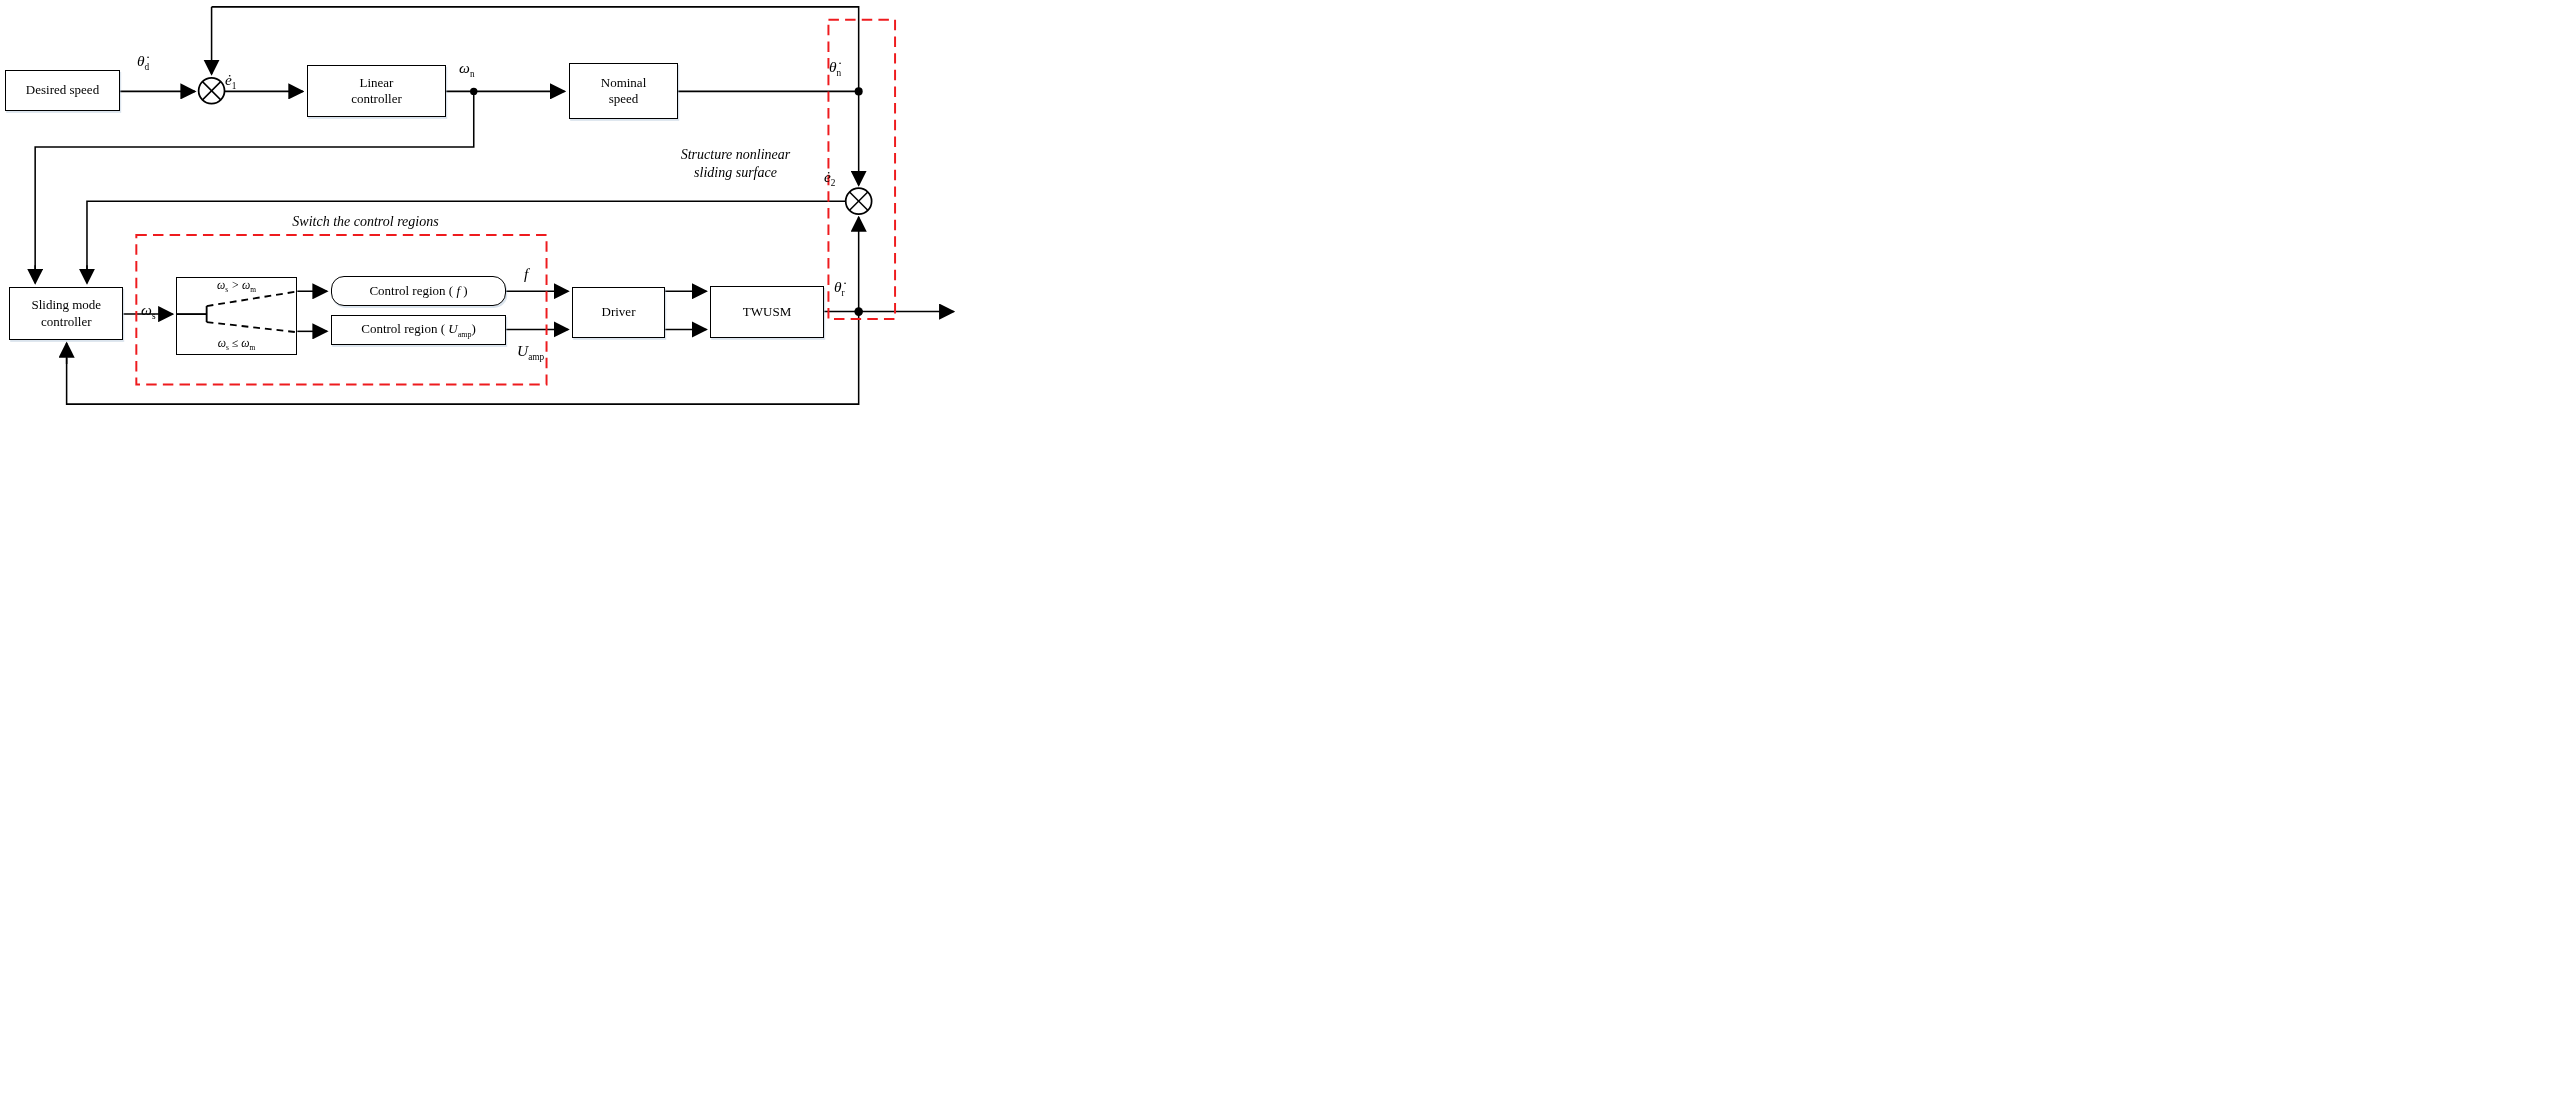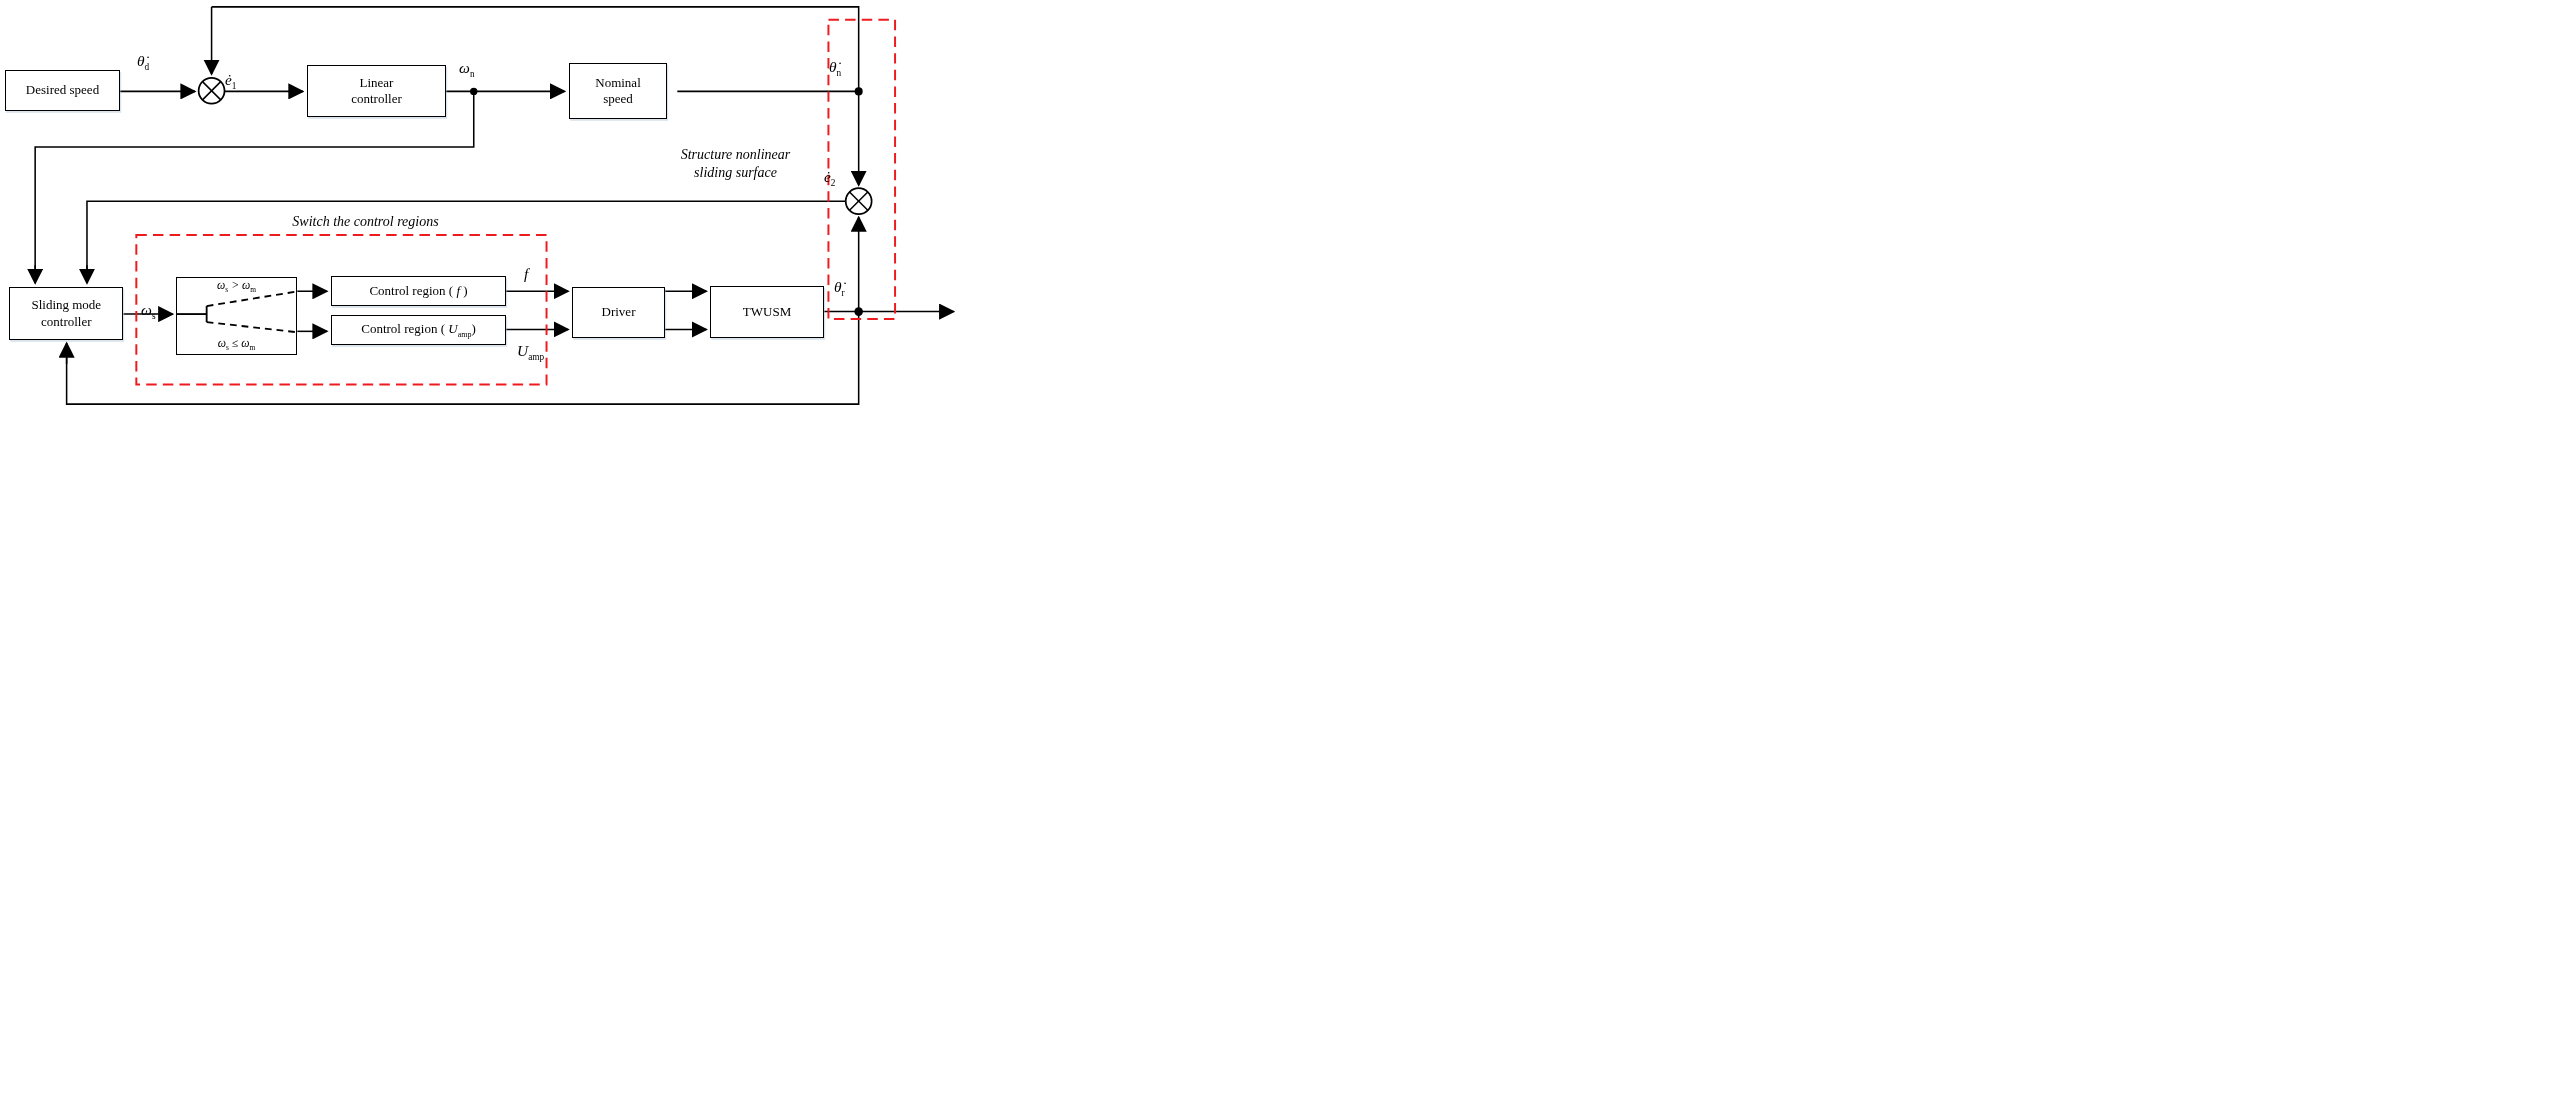--- a/index.html
+++ b/index.html
@@ -131,40 +131,40 @@
 
   <div class="box" style="left:5px;top:70px;width:115px;height:41px;">
     <span>Desired speed</span>
   </div>
 
   <div class="box" style="left:307px;top:65px;width:139px;height:52px;">
     <span>Linear</span>
     <span>controller</span>
   </div>
 
-  <div class="box" style="left:569px;top:63px;width:98px;height:56px;">
+  <div class="box" style="left:569px;top:63px;width:109px;height:56px;">
     <span>Nominal</span>
     <span>speed</span>
   </div>
 
   <div class="box" style="left:9.3px;top:287px;width:114px;height:53px;">
     <span>Sliding mode</span>
     <span>controller</span>
   </div>
 
   <div class="box" style="left:176px;top:277px;width:121px;height:78px;justify-content:space-between;padding:1.2px 0;background:transparent;box-shadow:none;">
     <span class="cond" style="position:static;">
       <i>ω</i><sub>s</sub><span> &gt; </span><i>ω</i><sub>m</sub>
     </span>
     <span class="cond" style="position:static;">
       <i>ω</i><sub>s</sub><span> ≤ </span><i>ω</i><sub>m</sub>
     </span>
   </div>
 
-  <div class="box" style="left:331px;top:276px;width:175px;height:30px;flex-direction:row;">
+  <div class="box" style="left:331px;top:276px;width:175px;height:30px;flex-direction:row;border-radius:13px;">
     <span>
       <span>Control region (</span><span class="boxvar">&nbsp;<i>f</i>&nbsp;</span><span>)</span>
     </span>
   </div>
 
   <div class="box" style="left:331px;top:315px;width:175px;height:30px;flex-direction:row;">
     <span>
       <span>Control region (</span><span class="boxvar">&nbsp;<i>U</i><sub>amp</sub></span><span>)</span>
     </span>
   </div>

